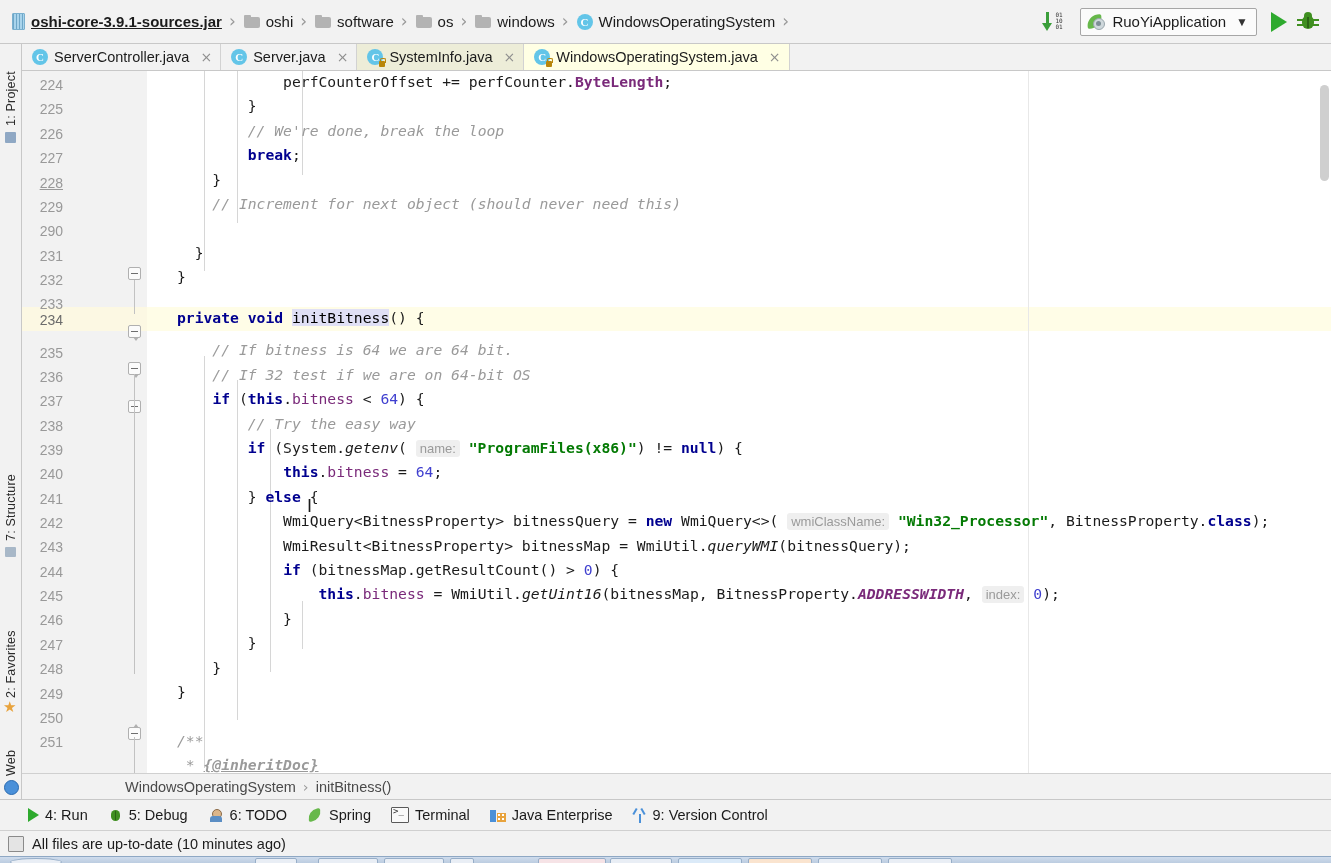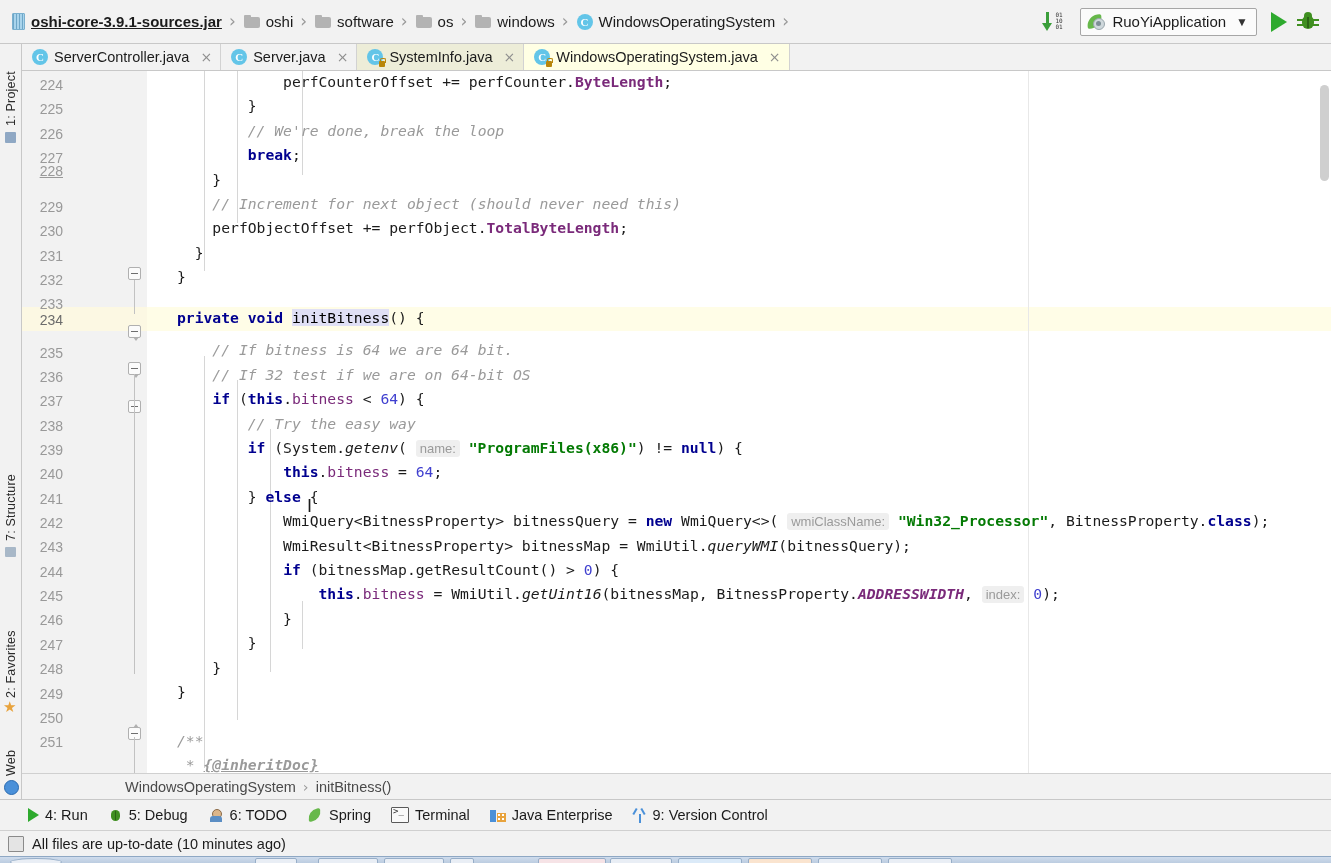--- a/index.html
+++ b/index.html
@@ -448,21 +448,20 @@
     <div class="indent-guide" style="left:280px; top:530px; height:48px;"></div>
 
     <div class="code-area">
 
       <div class="cl" style="top:0px;"><span class="txt"><span class="pl">            perfCounterOffset += perfCounter.</span><span class="cfld">ByteLength</span><span class="pl">;</span></span></div>
       <div class="cl" style="top:24.4px;"><span class="txt"><span class="pl">        }</span></span></div>
       <div class="cl" style="top:73.2px;"><span class="txt"><span class="pl">        </span><span class="kw">break</span><span class="pl">;</span></span></div>
       <div class="cl" style="top:48.8px;"><span class="txt"><span class="cm">        // We're done, break the loop</span></span></div>
       <div class="cl" style="top:97.6px;"><span class="txt"><span class="pl">    }</span></span></div>
       <div class="cl" style="top:122px;"><span class="txt"><span class="cm">    // Increment for next object (should never need this)</span></span></div>
-      <div class="cl" style="top:146.4px;"><span class="txt"><span class="pl">    perfObjectOffset += perfObject.</span><span class="cfld">TotalByteLength</span><span class="pl">;</span></span></div>
       <div class="cl" style="top:170.8px;"><span class="txt"><span class="pl">  }</span></span></div>
       <div class="cl" style="top:195.2px;"><span class="txt"><span class="pl">}</span></span></div>
       <div class="cl" style="top:219.6px;"><span class="txt"></span></div>
       <div class="cl" style="top:236px;padding-top:8px;box-sizing:border-box;"><span class="txt"><span class="kw">private void </span><span class="caret"></span><span class="sel">initBitness</span><span class="pl">() {</span></span></div>
       <div class="cl" style="top:268.4px;"><span class="txt"><span class="cm">    // If bitness is 64 we are 64 bit.</span></span></div>
       <div class="cl" style="top:292.8px;text-align:center;"><span class="txt"><span class="cm">    // If 32 test if we are on 64-bit OS</span></span></div>
       <div class="cl" style="top:317.2px;"><span class="txt"><span class="pl">    </span><span class="kw">if</span><span class="pl"> (</span><span class="kw">this</span><span class="pl">.</span><span class="fld">bitness</span><span class="pl"> &lt; </span><span class="num">64</span><span class="pl">) {</span></span></div>
       <div class="cl" style="top:341.6px;"><span class="txt"><span class="cm">        // Try the easy way</span></span></div>
       <div class="cl" style="top:366px;"><span class="txt"><span class="pl">        </span><span class="kw">if</span><span class="pl"> (System.</span><span class="mth">getenv</span><span class="pl">( </span><span class="hint">name:</span><span class="pl"> </span><span class="str">"ProgramFiles(x86)"</span><span class="pl">) != </span><span class="kw">null</span><span class="pl">) {</span></span></div>
       <div class="cl" style="top:390.4px;"><span class="txt"><span class="pl">            </span><span class="kw">this</span><span class="pl">.</span><span class="fld">bitness</span><span class="pl"> = </span><span class="num">64</span><span class="pl">;</span></span></div>
@@ -481,23 +480,23 @@
 
       <div class="mouse-caret" style="left:160px; top:425px;">I</div>
     </div>
   </div>
 
   <div style="position:absolute;left:22px;top:71px;width:125px;height:702px;pointer-events:none;">
     <div class="lineno" style="top:6px;">224</div>
     <div class="lineno" style="top:30px;">225</div>
     <div class="lineno" style="top:55px;">226</div>
     <div class="lineno" style="top:79px;">227</div>
-    <div class="lineno" style="top:92px;text-decoration:underline;">228</div>
+    <div class="lineno" style="top:104px;text-decoration:underline;">228</div>
     <div class="lineno" style="top:128px;">229</div>
-    <div class="lineno" style="top:152px;">230</div>
+    <div class="lineno" style="top:152px;">290</div>
     <div class="lineno" style="top:177px;">231</div>
     <div class="lineno" style="top:201px;">232</div>
     <div class="lineno" style="top:225px;">233</div>
     <div class="lineno" style="top:241px;color:#6b6b6b;">234</div>
     <div class="lineno" style="top:274px;">235</div>
     <div class="lineno" style="top:298px;">236</div>
     <div class="lineno" style="top:322px;">237</div>
     <div class="lineno" style="top:347px;">238</div>
     <div class="lineno" style="top:371px;">239</div>
     <div class="lineno" style="top:395px;">240</div>

